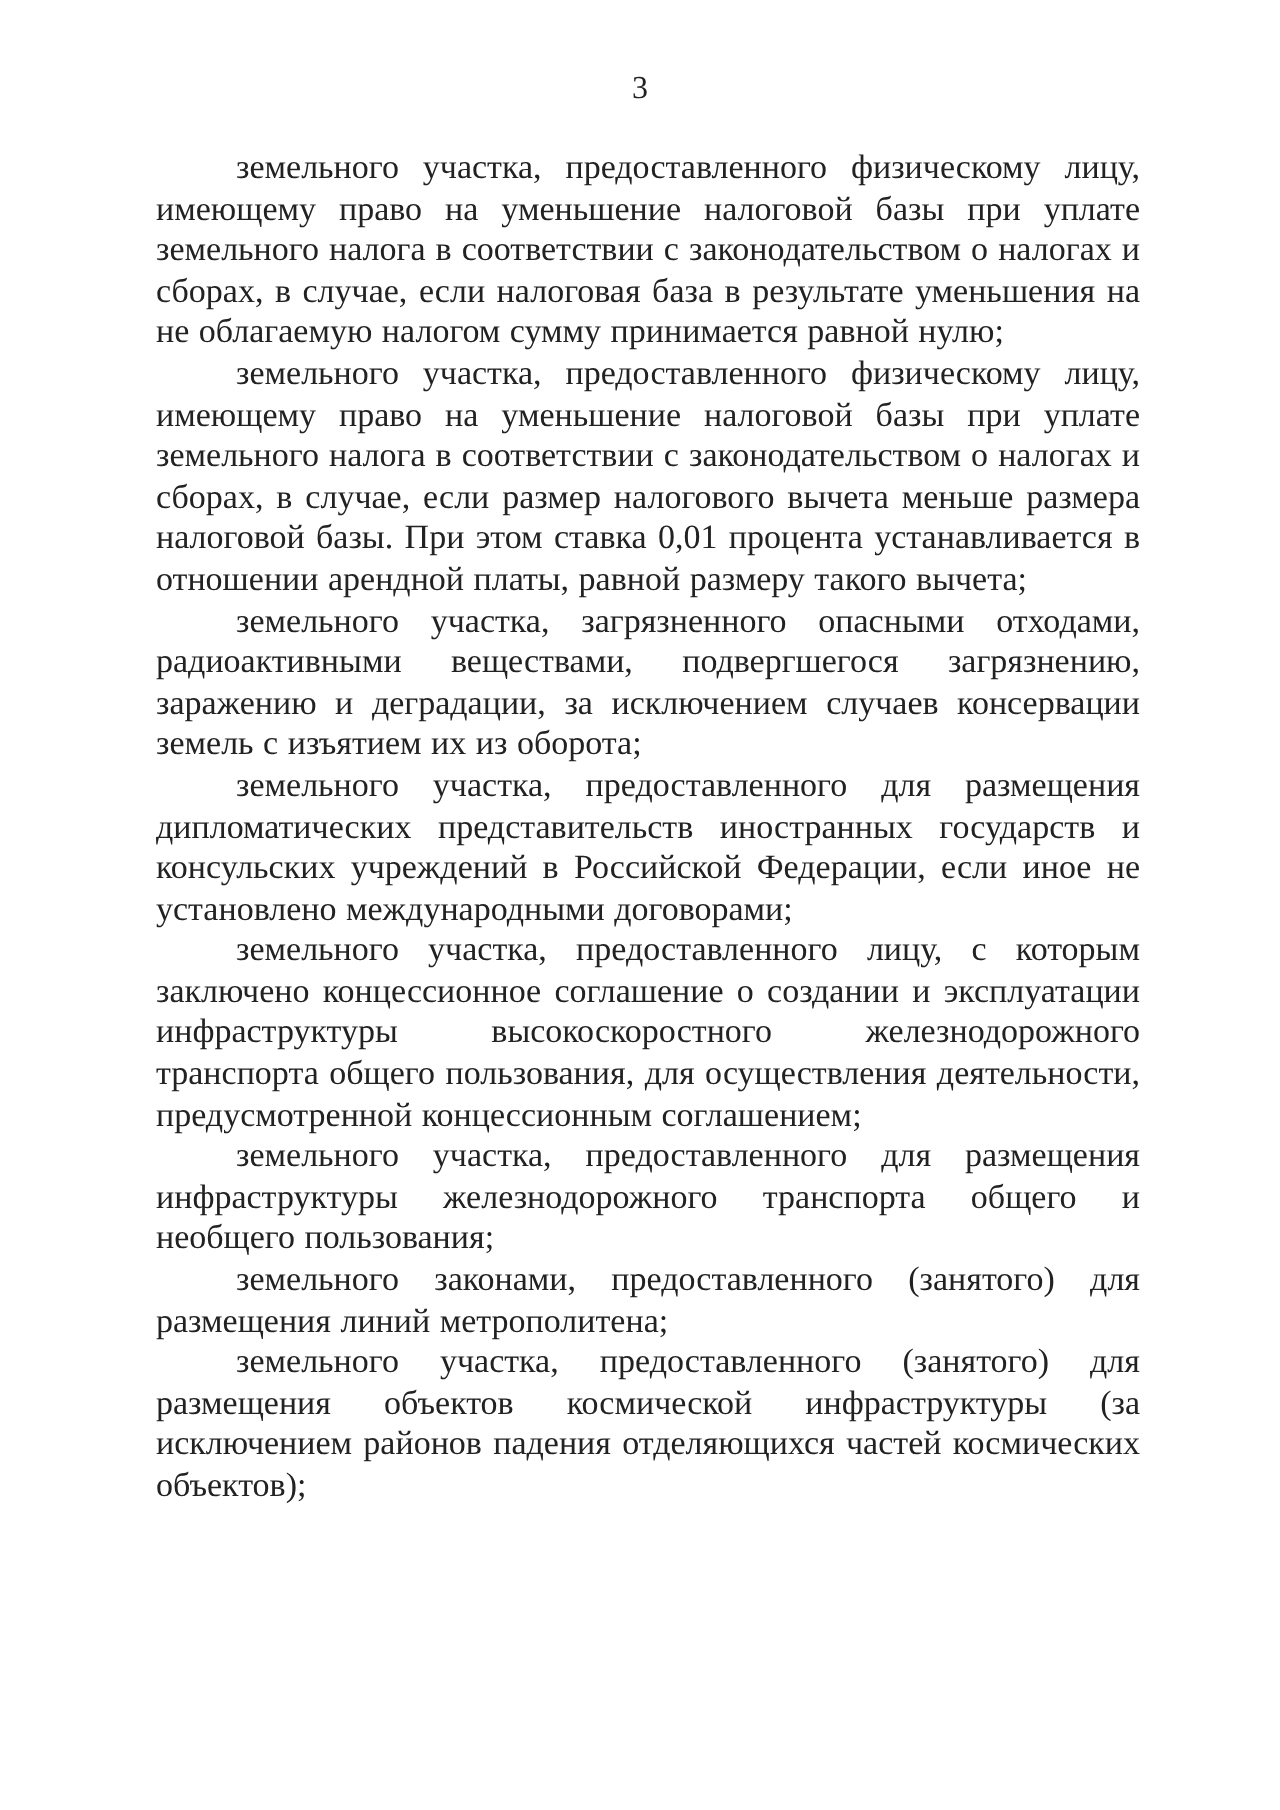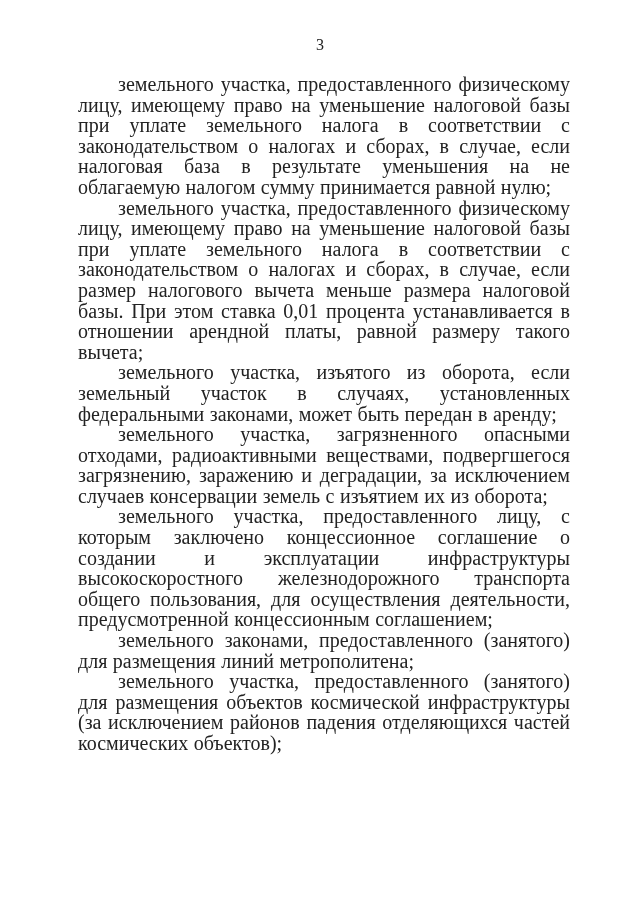--- a/index.html
+++ b/index.html
@@ -32,35 +32,36 @@
   }
   .content {
     position: absolute;
     top: 74px;
     left: 78px;
     width: 492px;
   }
   .content p {
     margin: 0;
     padding: 0;
-    font-size: 20px;
+    font-size: 17px;
     line-height: 20.6px;
     text-align: justify;
     text-indent: 40px;
     word-spacing: 0.5px;
   }
 </style>
 </head>
 <body>
 
 <div class="page">
   <div class="page-number">3</div>
 
   <div class="content">
     <p>земельного участка, предоставленного физическому лицу, имеющему право на уменьшение налоговой базы при уплате земельного налога в соответствии с законодательством о налогах и сборах, в случае, если налоговая база в результате уменьшения на не облагаемую налогом сумму принимается равной нулю;</p>
     <p>земельного участка, предоставленного физическому лицу, имеющему право на уменьшение налоговой базы при уплате земельного налога в соответствии с законодательством о налогах и сборах, в случае, если размер налогового вычета меньше размера налоговой базы. При этом ставка 0,01 процента устанавливается в отношении арендной платы, равной размеру такого вычета;</p>
-    <p>земельного участка, изъятого из оборота, если земельный участок в случаях, установленных федеральными законами, может быть передан в аренду;</p>
     <p>земельного участка, загрязненного опасными отходами, радиоактивными веществами, подвергшегося загрязнению, заражению и деградации, за исключением случаев консервации земель с изъятием их из оборота;</p>
+    <p>земельного участка, предоставленного для размещения дипломатических представительств иностранных государств и консульских учреждений в Российской Федерации, если иное не установлено международными договорами;</p>
     <p>земельного участка, предоставленного лицу, с которым заключено концессионное соглашение о создании и эксплуатации инфраструктуры высокоскоростного железнодорожного транспорта общего пользования, для осуществления деятельности, предусмотренной концессионным соглашением;</p>
+    <p>земельного участка, предоставленного для размещения инфраструктуры железнодорожного транспорта общего и необщего пользования;</p>
     <p>земельного законами, предоставленного (занятого) для размещения линий метрополитена;</p>
     <p>земельного участка, предоставленного (занятого) для размещения объектов космической инфраструктуры (за исключением районов падения отделяющихся частей космических объектов);</p>
   </div>
 </div>
 
 </body></html>

